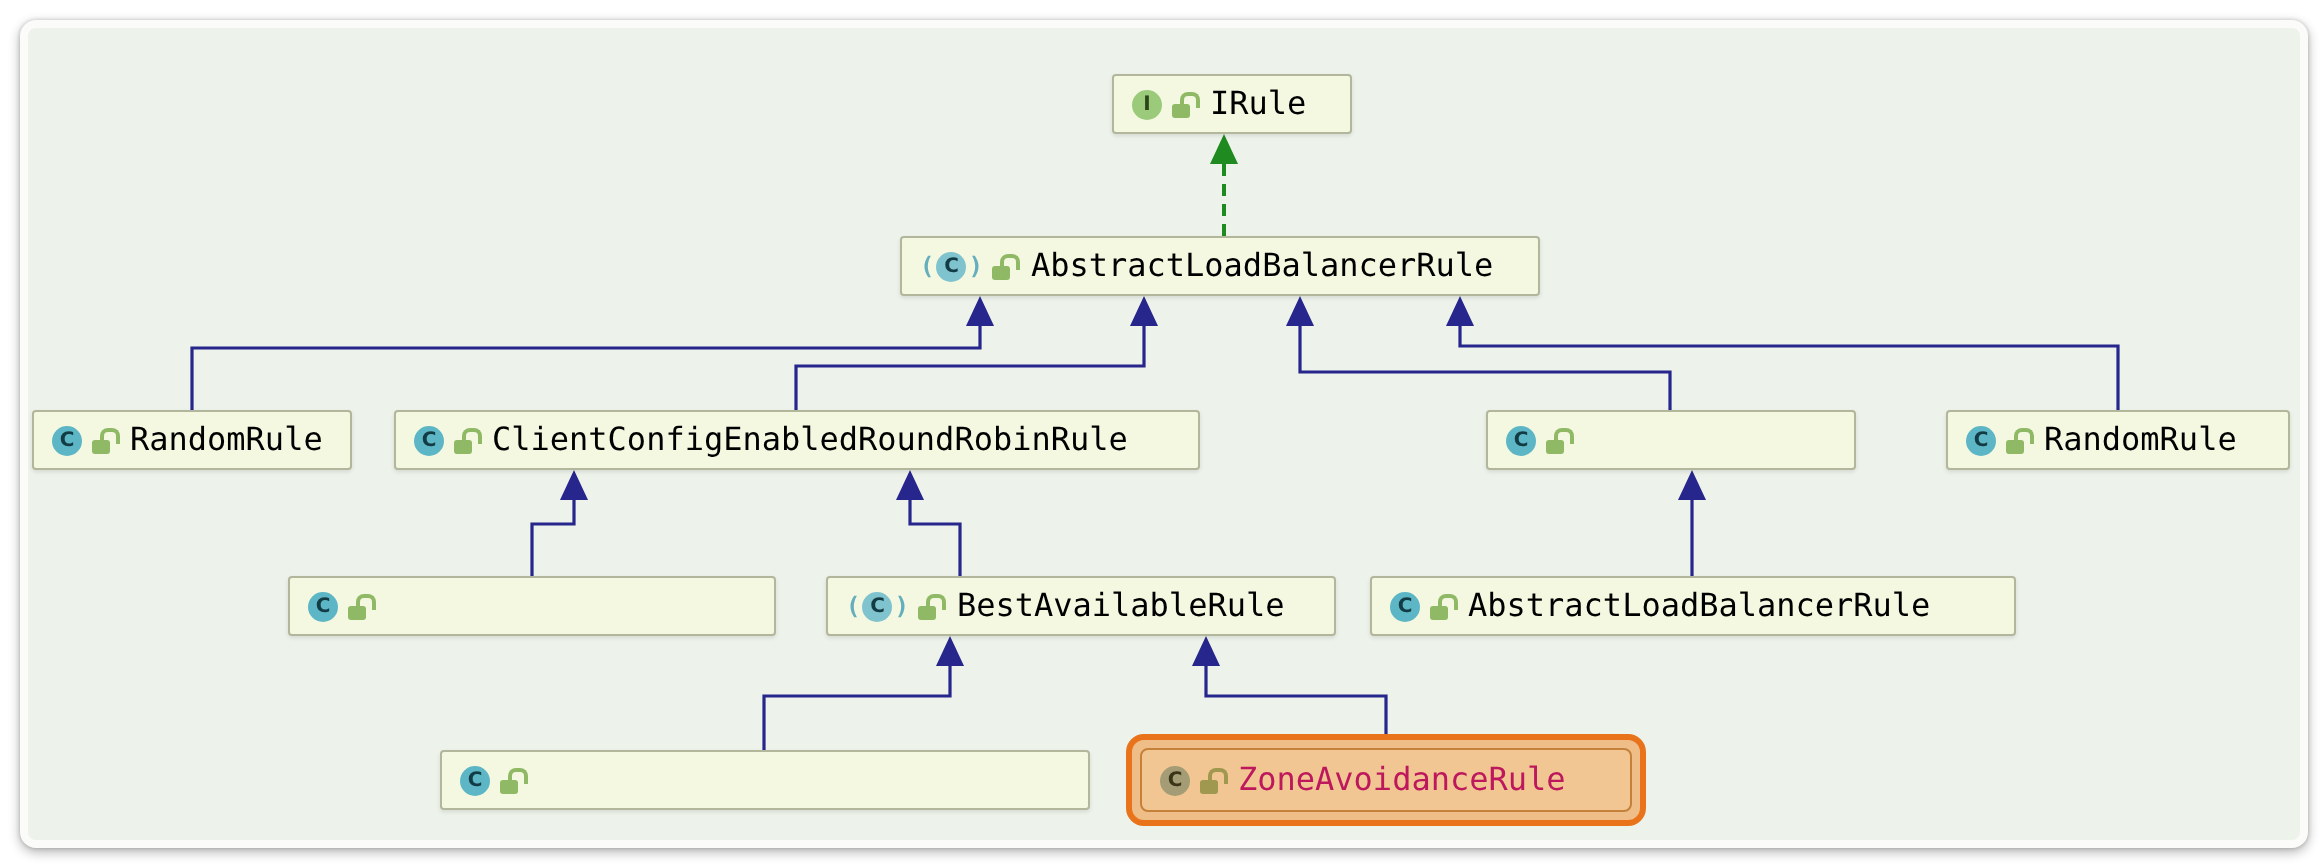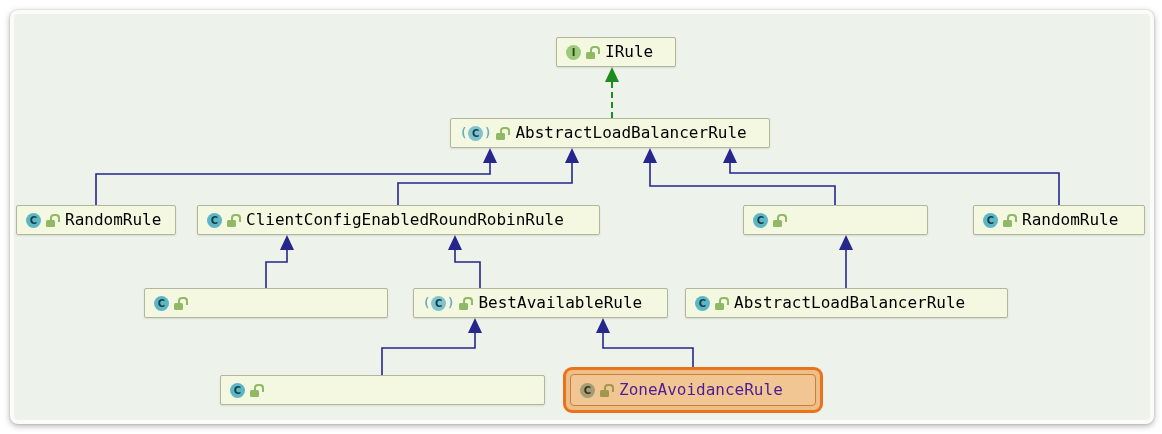--- a/index.html
+++ b/index.html
@@ -51,21 +51,21 @@
     background:var(--sel-fill,#efbe88);
   }
   .sel-frame .node{
     position:relative;left:0;top:0;width:100%;height:100%;
     background:var(--sel-node-bg,#f2c693);
     border:1px solid var(--sel-node-border,#c5803a);
     border-radius:4px;box-shadow:none;
   }
   .node.selected .circ{background:#a39c74;color:#3a3317;}
   .node.selected .lock{color:#a0984e;}
-  .node.selected .label{color:#4c1d95;}
+  .node.selected .label{color:#be185d;}
 </style>
 </head>
 <body style="--canvas-bg: #edf2eb; --node-bg: #f5f8e0; --node-border: #b2b69b; --sel-border: #e8731a; --sel-fill: #efbe88; --sel-node-bg: #f2c693; --sel-node-border: #c5803a;">
 
 <div class="card"></div>
 <svg id="edges-layer" width="1162" height="434" viewBox="0 0 1162 434" xmlns="http://www.w3.org/2000/svg">
     <polyline points="612,118 612,80" fill="none" stroke="#1f8a1f" stroke-width="2" stroke-dasharray="6 4"></polyline>
     <path d="M 612 67 L 605 82 L 619 82 Z" fill="#1f8a1f"></path>
     <polyline points="96,205 96,174 490,174 490,161" fill="none" stroke="#26268c" stroke-width="1.6"></polyline>
     <path d="M 490 148 L 483 163 L 497 163 Z" fill="#26268c"></path>

